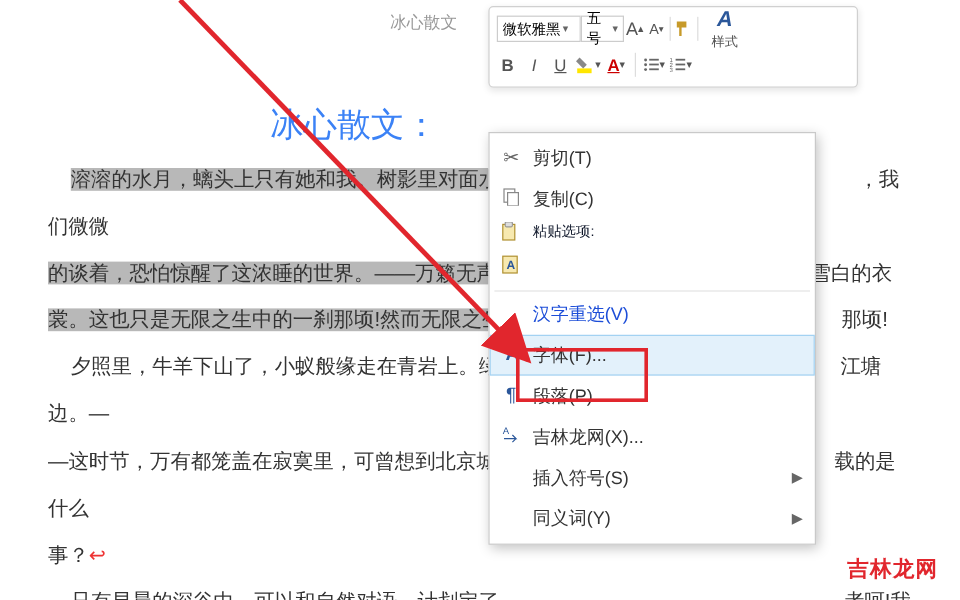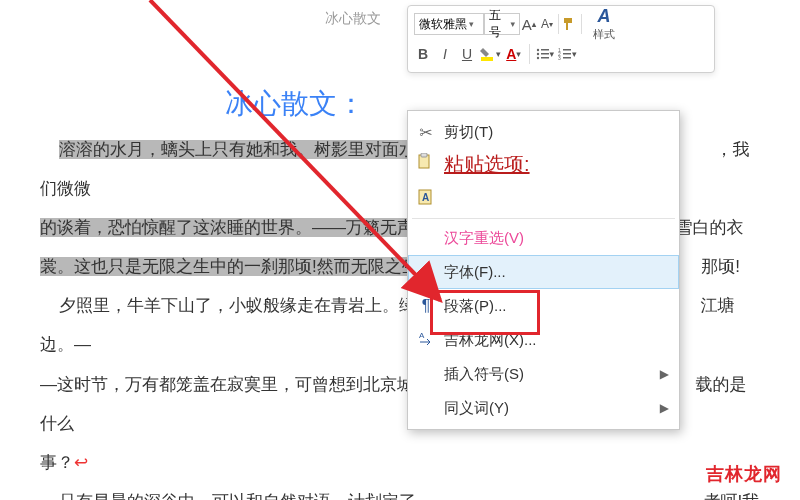--- a/index.html
+++ b/index.html
@@ -73,31 +73,31 @@
   }
   .cm-item {
     display:flex; align-items:center;
     height:34px;
     padding:0 10px 0 36px;
     font-size:15px;
     color:#333;
     position:relative;
     cursor:pointer;
   }
-  .cm-item.disabled { color:#ec4899; cursor:default;}
+  .cm-item.disabled { color:#1d4ed8; cursor:default;}
   .cm-item.hover { background:#e3f1fb; border:1px solid #a3d2f2; height:34px; padding-left:35px;}
   .cm-item .cm-icon {
     position:absolute; left:8px; top:50%; transform:translateY(-50%);
     width:20px; text-align:center; font-size:16px; color:#666;
   }
   .cm-item .cm-arrow {
     margin-left:auto; font-size:12px; color:#666;
   }
   .cm-header {
-    padding:2px 10px 4px 36px; font-size:20px; color:#b91c1c;text-decoration:underline;
+    padding:2px 10px 4px 36px; font-size:12px; color:#0f172a;
   }
   .red-box {
     position:absolute;
     border:3px solid #e1262d;
     pointer-events:none;
   }
   
   .arrow {
     position:absolute;
     left:0; top:0;
@@ -218,20 +218,29 @@
       <span style="display:inline-block;width:278px"></span>
       <span>者呵!我们</span>
     </p>
 
   </div>
 
   <div class="context-menu">
     <div class="cm-item">
       <span class="cm-icon">✂</span>
       <span>剪切(T)</span>
+    </div>
+    <div class="cm-item">
+      <span class="cm-icon">
+        <svg width="16" height="16">
+            <rect x="2" y="2" width="9" height="11" fill="none" stroke="#888"></rect>
+            <rect x="5" y="5" width="9" height="11" fill="#fff" stroke="#888"></rect>
+          </svg>
+      </span>
+      <span>复制(C)</span>
     </div>
     <div class="cm-header">
       <span class="cm-icon" style="left:8px;position:absolute">
         <svg width="16" height="16">
             <rect x="3" y="2" width="10" height="13" fill="#f7e9b0" stroke="#b09030"></rect>
             <rect x="5" y="0" width="6" height="4" rx="1" fill="#ddd" stroke="#999"></rect>
           </svg>
       </span>
       <span>粘贴选项:</span>
     </div>

